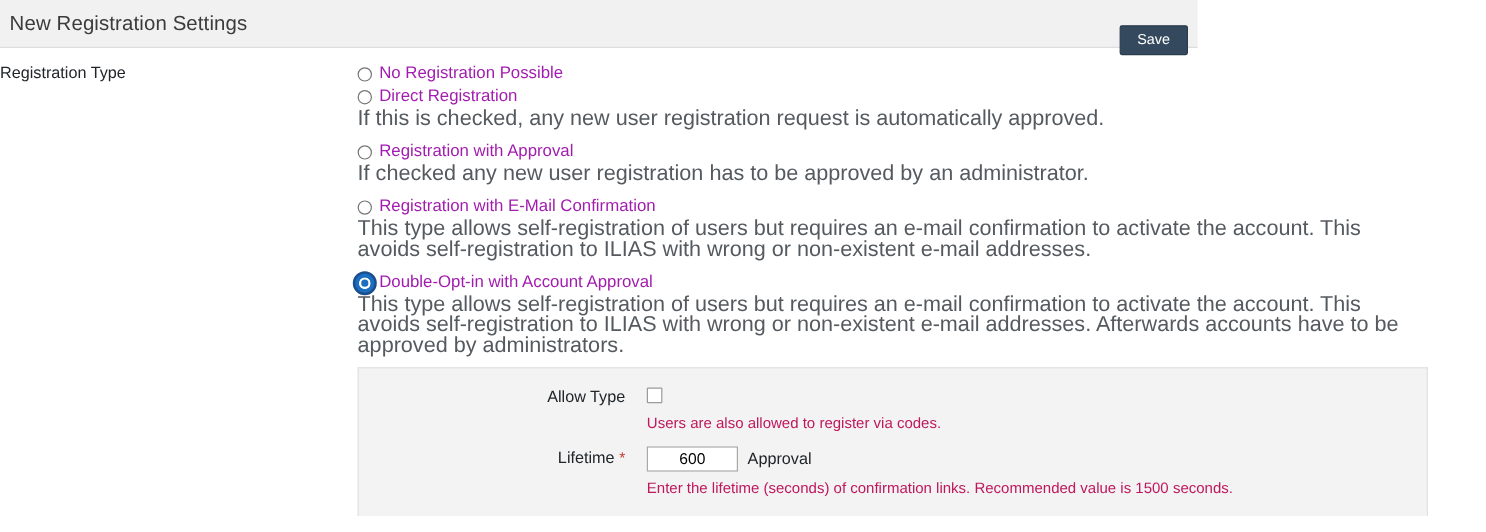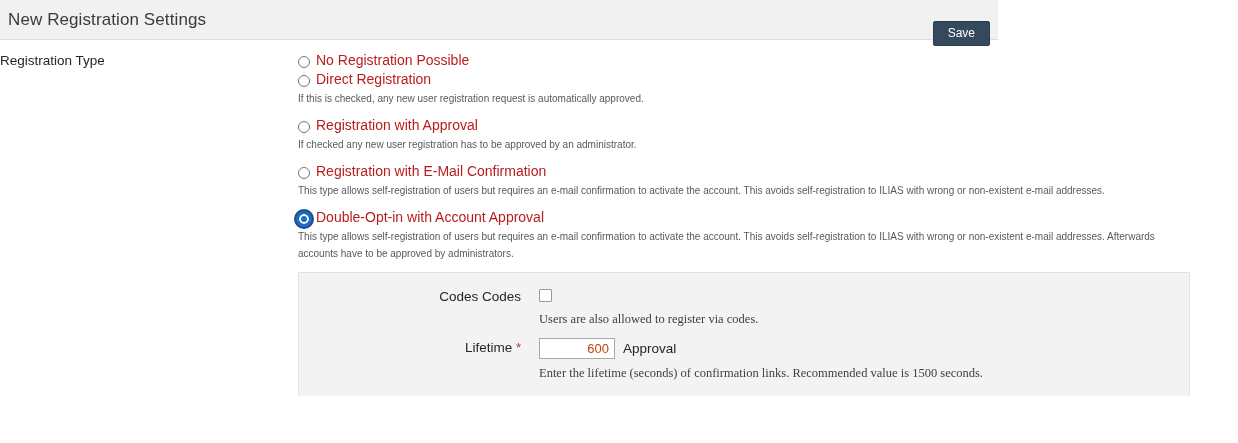--- a/index.html
+++ b/index.html
@@ -97,26 +97,26 @@
     border-color: #1b6ec2;
     background: #1b6ec2;
     box-shadow: 0 0 0 2px #ffffff inset, 0 0 0 3px #1b6ec2;
   }
   .radio.focused {
     outline: 2px solid #1b4e8a;
     outline-offset: 2px;
   }
   .option-label {
     font-size: 14px;
-    color: #b91c1c;
+    color: #a21caf;
     line-height: 17px;
     cursor: pointer;
   }
   .option-desc {
-    font-size: 10px;
+    font-size: 18px;
     color: #555a5f;
     line-height: 17px;
     margin: 2px 0 10px 0;
     max-width: 892px;
   }
   .option-desc.wide {
     max-width: 892px;
   }
   
   .sub-panel {
@@ -159,36 +159,35 @@
     width: 13px;
     height: 13px;
     border: 1px solid #9a9a9a;
     background: #ffffff;
     margin: 2px 0 0 0;
     cursor: pointer;
     border-radius: 1px;
   }
   .sub-desc {
     font-size: 12.5px;
-    color: #404040;
+    color: #be185d;
     line-height: 17px;
     margin-top: 6px;
-    font-family: Liberation Serif, serif;
   }
   .num-input {
     width: 76px;
     height: 21px;
     border: 1px solid #a9a9a9;
     background: #ffffff;
     font-family: "Liberation Sans", sans-serif;
     font-size: 13px;
-    text-align: right;
+    text-align: center;
     padding: 0 5px;
     box-sizing: border-box;
-    color: #c2410c;
+    color: #000000;
   }
   .inline {
     display: flex;
     align-items: center;
   }
   .unit {
     font-size: 13.5px;
     margin-left: 8px;
     color: #22262a;
   }
@@ -243,21 +242,21 @@
         <div class="option">
           <div class="option-head">
             <input type="radio" name="regtype" class="radio focused" checked="" style="">
             <label class="option-label">Double-Opt-in with Account Approval</label>
           </div>
           <div class="option-desc wide">This type allows self-registration of users but requires an e-mail confirmation to activate the account. This avoids self-registration to ILIAS with wrong or non-existent e-mail addresses. Afterwards accounts have to be approved by administrators.</div>
 
           <div class="sub-panel">
 
             <div class="sub-row">
-              <div class="sub-label">Codes Codes</div>
+              <div class="sub-label">Allow Type</div>
               <div class="sub-field">
                 <input type="checkbox" class="checkbox" style="">
                 <div class="sub-desc">Users are also allowed to register via codes.</div>
               </div>
             </div>
 
             <div class="sub-row">
               <div class="sub-label">
                 <span>Lifetime</span>
                 <span class="req">*</span>

